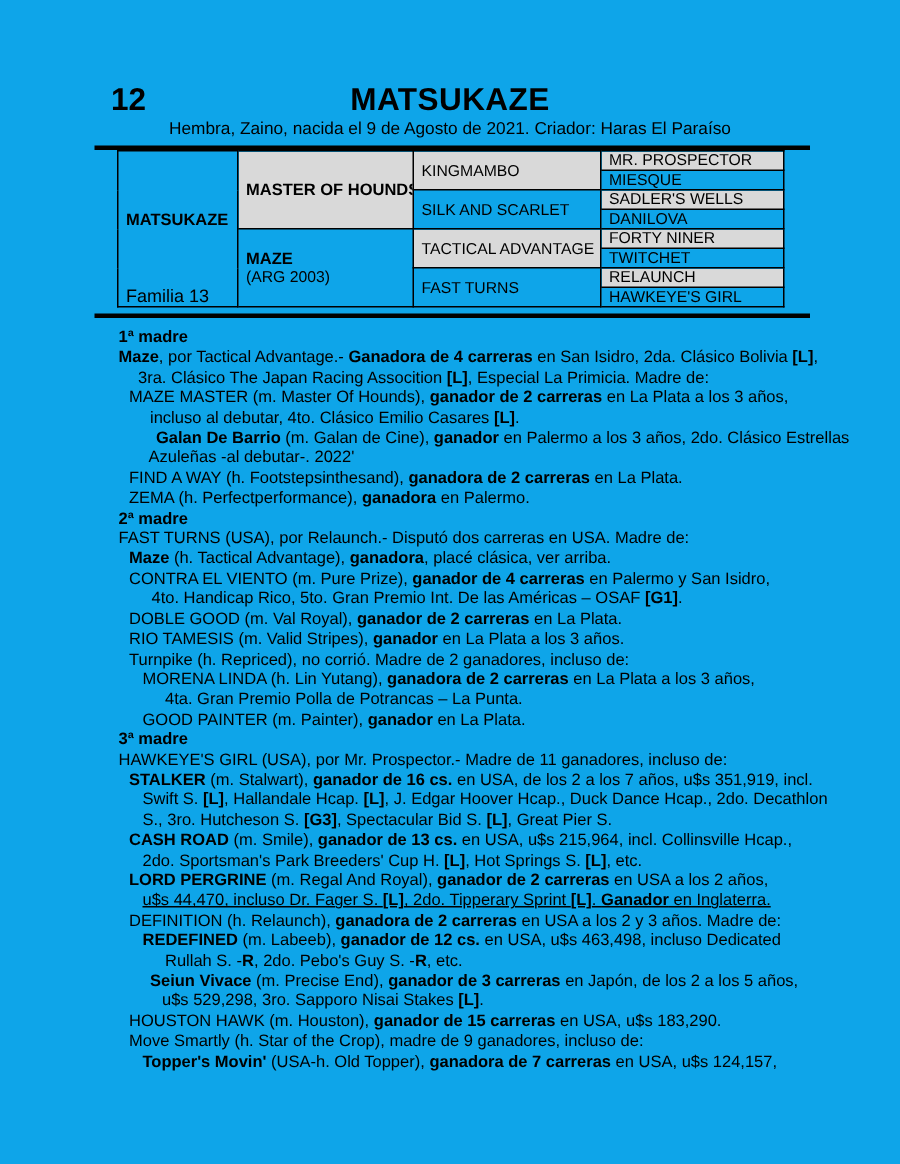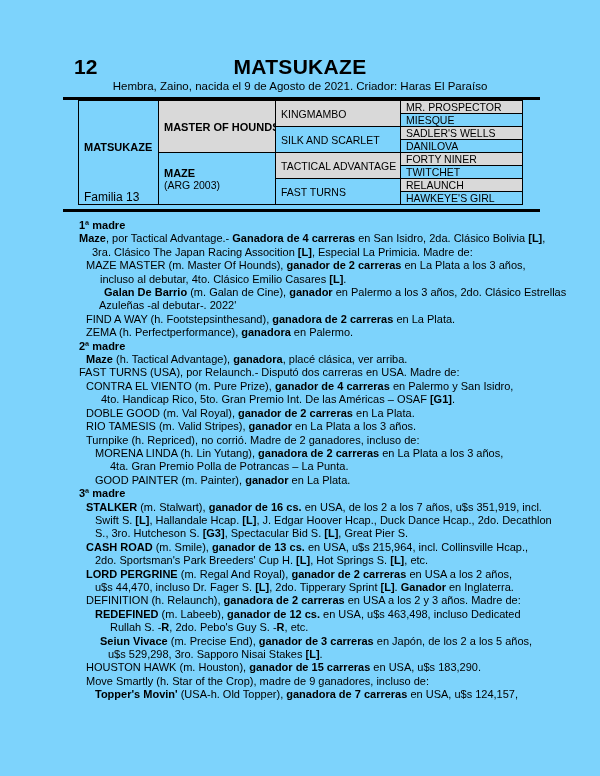--- a/index.html
+++ b/index.html
@@ -2,21 +2,21 @@
 <html><head>
 <meta charset="utf-8">
 <style>
   * { margin:0; padding:0; box-sizing:border-box; }
   html,body { background:#ffffff; }
   body {
     width:600px; height:776px;
     font-family:"Liberation Sans", sans-serif;
     color:#000;
   }
-  .page { position:relative; width:600px; height:776px; overflow:hidden; background:#7dd3fc; }
+  .page { position:relative; width:600px; height:776px; overflow:hidden; background:#0ea5e9; }
 
   
   .header { position:relative; padding-top:55px; }
   .catalog-number { position:absolute; left:74px; top:55px; font-size:21px; font-weight:bold; line-height:24px; }
   .title { text-align:center; font-size:21px; font-weight:bold; line-height:24px; letter-spacing:.3px; }
   .subtitle { text-align:center; font-size:11.5px; line-height:14px; }
 
   
   .rule { margin-left:63px; width:477px; height:3px; background:#000; }
   .rule-top { margin-top:4px; }
@@ -114,38 +114,39 @@
       <div class="line heading">1ª madre</div>
       <div class="line" style="padding-left: 0px;"><span class="b">Maze</span><span>, por Tactical Advantage.- </span><span class="b">Ganadora de 4 carreras</span><span> en San Isidro, 2da. Clásico Bolivia </span><span class="b">[L]</span><span>,</span></div>
       <div class="line" style="padding-left: 13px;"><span>3ra. Clásico The Japan Racing Assocition </span><span class="b">[L]</span><span>, Especial La Primicia. Madre de:</span></div>
       <div class="line" style="padding-left: 7px;"><span>MAZE MASTER (m. Master Of Hounds), </span><span class="b">ganador de 2 carreras</span><span> en La Plata a los 3 años,</span></div>
       <div class="line" style="padding-left: 21px;"><span>incluso al debutar, 4to. Clásico Emilio Casares </span><span class="b">[L]</span><span>.</span></div>
       <div class="line" style="padding-left: 7px; margin-left: 18px;"><span class="b">Galan De Barrio</span><span> (m. Galan de Cine), </span><span class="b">ganador</span><span> en Palermo a los 3 años, 2do. Clásico Estrellas</span></div>
       <div class="line" style="padding-left: 20px;"><span>Azuleñas -al debutar-. 2022'</span></div>
       <div class="line" style="padding-left: 7px;"><span>FIND A WAY (h. Footstepsinthesand), </span><span class="b">ganadora de 2 carreras</span><span> en La Plata.</span></div>
       <div class="line" style="padding-left: 7px;"><span>ZEMA (h. Perfectperformance), </span><span class="b">ganadora</span><span> en Palermo.</span></div>
       <div class="line heading">2ª madre</div>
+      <div class="line" style="padding-left: 0px;"><span>FAST TURNS (USA), por Relaunch.- Disputó dos carreras en USA. Madre de:</span></div>
       <div class="line" style="padding-left: 7px;"><span class="b">Maze</span><span> (h. Tactical Advantage), </span><span class="b">ganadora</span><span>, placé clásica, ver arriba.</span></div>
-      <div class="line" style="padding-left: 0px;"><span>FAST TURNS (USA), por Relaunch.- Disputó dos carreras en USA. Madre de:</span></div>
       <div class="line" style="padding-left: 7px;"><span>CONTRA EL VIENTO (m. Pure Prize), </span><span class="b">ganador de 4 carreras</span><span> en Palermo y San Isidro,</span></div>
       <div class="line" style="padding-left: 22px;"><span>4to. Handicap Rico, 5to. Gran Premio Int. De las Américas – OSAF </span><span class="b">[G1]</span><span>.</span></div>
       <div class="line" style="padding-left: 7px;"><span>DOBLE GOOD (m. Val Royal), </span><span class="b">ganador de 2 carreras</span><span> en La Plata.</span></div>
       <div class="line" style="padding-left: 7px;"><span>RIO TAMESIS (m. Valid Stripes), </span><span class="b">ganador</span><span> en La Plata a los 3 años.</span></div>
       <div class="line" style="padding-left: 7px;"><span>Turnpike (h. Repriced), no corrió. Madre de 2 ganadores, incluso de:</span></div>
       <div class="line" style="padding-left: 16px;"><span>MORENA LINDA (h. Lin Yutang), </span><span class="b">ganadora de 2 carreras</span><span> en La Plata a los 3 años,</span></div>
       <div class="line" style="padding-left: 31px;"><span>4ta. Gran Premio Polla de Potrancas – La Punta.</span></div>
       <div class="line" style="padding-left: 16px;"><span>GOOD PAINTER (m. Painter), </span><span class="b">ganador</span><span> en La Plata.</span></div>
       <div class="line heading">3ª madre</div>
+      <div class="line" style="padding-left: 0px;"><span>HAWKEYE'S GIRL (USA), por Mr. Prospector.- Madre de 11 ganadores, incluso de:</span></div>
       <div class="line" style="padding-left: 7px;"><span class="b">STALKER</span><span> (m. Stalwart), </span><span class="b">ganador de 16 cs.</span><span> en USA, de los 2 a los 7 años, u$s 351,919, incl.</span></div>
       <div class="line" style="padding-left: 16px;"><span>Swift S. </span><span class="b">[L]</span><span>, Hallandale Hcap. </span><span class="b">[L]</span><span>, J. Edgar Hoover Hcap., Duck Dance Hcap., 2do. Decathlon</span></div>
       <div class="line" style="padding-left: 16px;"><span>S., 3ro. Hutcheson S. </span><span class="b">[G3]</span><span>, Spectacular Bid S. </span><span class="b">[L]</span><span>, Great Pier S.</span></div>
       <div class="line" style="padding-left: 7px;"><span class="b">CASH ROAD</span><span> (m. Smile), </span><span class="b">ganador de 13 cs.</span><span> en USA, u$s 215,964, incl. Collinsville Hcap.,</span></div>
       <div class="line" style="padding-left: 16px;"><span>2do. Sportsman's Park Breeders' Cup H. </span><span class="b">[L]</span><span>, Hot Springs S. </span><span class="b">[L]</span><span>, etc.</span></div>
       <div class="line" style="padding-left: 7px;"><span class="b">LORD PERGRINE</span><span> (m. Regal And Royal), </span><span class="b">ganador de 2 carreras</span><span> en USA a los 2 años,</span></div>
-      <div class="line" style="padding-left: 16px;"><span>u$s 44,470, incluso Dr. Fager S. </span><span class="b">[L]</span><span>, 2do. Tipperary Sprint </span><span class="b">[L]</span><span>. </span><span class="b">Ganador</span><span> en Inglaterra.</span></div>
+      <div class="line" style="padding-left: 16px; text-decoration: underline;"><span>u$s 44,470, incluso Dr. Fager S. </span><span class="b">[L]</span><span>, 2do. Tipperary Sprint </span><span class="b">[L]</span><span>. </span><span class="b">Ganador</span><span> en Inglaterra.</span></div>
       <div class="line" style="padding-left: 7px;"><span>DEFINITION (h. Relaunch), </span><span class="b">ganadora de 2 carreras</span><span> en USA a los 2 y 3 años. Madre de:</span></div>
       <div class="line" style="padding-left: 16px;"><span class="b">REDEFINED</span><span> (m. Labeeb), </span><span class="b">ganador de 12 cs.</span><span> en USA, u$s 463,498, incluso Dedicated</span></div>
       <div class="line" style="padding-left: 31px;"><span>Rullah S. -</span><span class="b">R</span><span>, 2do. Pebo's Guy S. -</span><span class="b">R</span><span>, etc.</span></div>
       <div class="line" style="padding-left: 21px;"><span class="b">Seiun Vivace</span><span> (m. Precise End), </span><span class="b">ganador de 3 carreras</span><span> en Japón, de los 2 a los 5 años,</span></div>
       <div class="line" style="padding-left: 29px;"><span>u$s 529,298, 3ro. Sapporo Nisai Stakes </span><span class="b">[L]</span><span>.</span></div>
       <div class="line" style="padding-left: 7px;"><span>HOUSTON HAWK (m. Houston), </span><span class="b">ganador de 15 carreras</span><span> en USA, u$s 183,290.</span></div>
       <div class="line" style="padding-left: 7px;"><span>Move Smartly (h. Star of the Crop), madre de 9 ganadores, incluso de:</span></div>
       <div class="line" style="padding-left: 16px;"><span class="b">Topper's Movin'</span><span> (USA-h. Old Topper), </span><span class="b">ganadora de 7 carreras</span><span> en USA, u$s 124,157,</span></div>
     </div>
 

